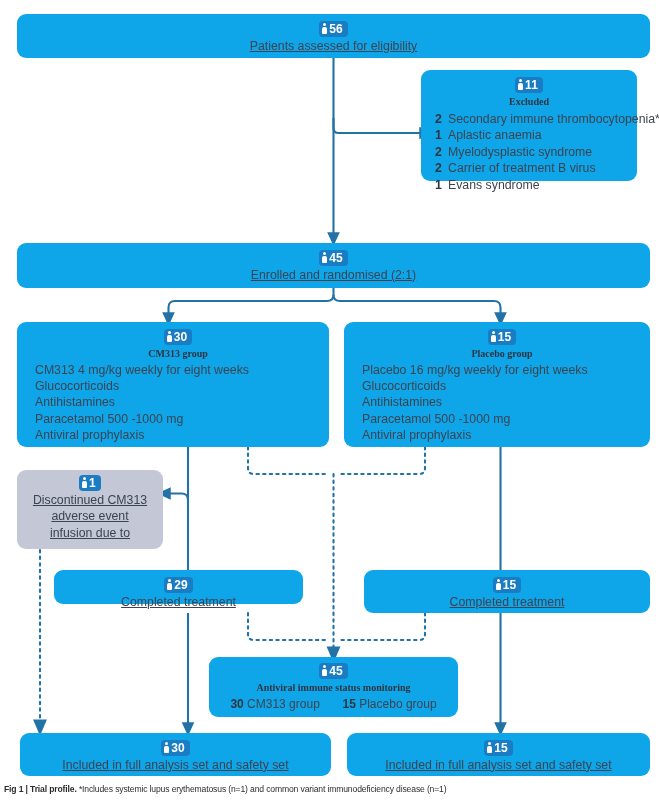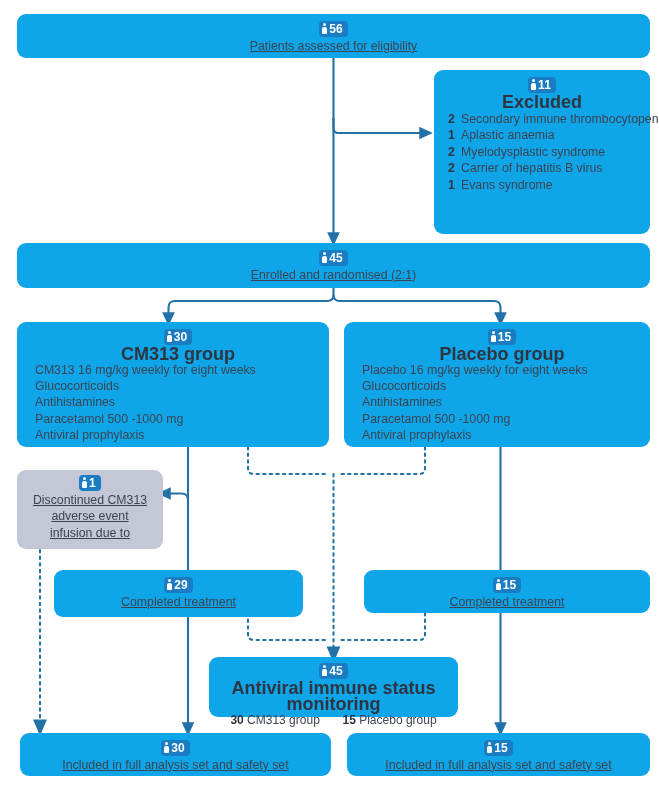--- a/index.html
+++ b/index.html
@@ -75,23 +75,24 @@
     content: "";
     position: absolute;
     left: 0px; top: 4px;
     width: 5px; height: 7px;
     border-radius: 2px 2px 1px 1px;
     background: #ffffff;
   }
   .badge-row { line-height: 16px; margin-bottom: 1px; }
   .title {
     font-weight: bold;
-    font-size: 18px;
+    font-size: 10px;
     line-height: 16px;
     color: #2f3540;
+    font-family: Liberation Serif, serif;
   }
   .body-line {
     font-size: 12.3px;
     line-height: 16.5px;
     text-decoration: underline;
   }
   .list {
     text-align: left;
     margin-top: 1px;
   }
@@ -175,48 +176,48 @@
     <path d="M40,550 L40,728" stroke="#2272a8" stroke-width="2.1" fill="none" stroke-dasharray="2.4 4.2" stroke-linecap="round" marker-end="url(#arrowdot)"></path>
   </svg>
 
   <div class="box" style="left:17px; top:14px; width:633px; height:44px;">
     <div class="badge-row">
       <span class="badge"><span class="person"></span><span>56</span></span>
     </div>
     <div class="body-line">Patients assessed for eligibility</div>
   </div>
 
-  <div class="box" style="left:434px; top:70px; width:216px; height:164px; padding:6px 14px 8px 14px;">
+  <div class="box" style="left:421px; top:70px; width:216px; height:111px; padding:6px 14px 8px 14px;">
     <div class="badge-row">
       <span class="badge"><span class="person"></span><span>11</span></span>
     </div>
     <div class="title">Excluded</div>
     <div class="list">
       <span class="li"><span class="num">2</span><span>Secondary immune thrombocytopenia*</span></span>
       <span class="li"><span class="num">1</span><span>Aplastic anaemia</span></span>
       <span class="li"><span class="num">2</span><span>Myelodysplastic syndrome</span></span>
-      <span class="li"><span class="num">2</span><span>Carrier of hepatitis B virus</span></span>
+      <span class="li"><span class="num">2</span><span>Carrier of treatment B virus</span></span>
       <span class="li"><span class="num">1</span><span>Evans syndrome</span></span>
     </div>
   </div>
 
   <div class="box" style="left:17px; top:243px; width:633px; height:45px;">
     <div class="badge-row">
       <span class="badge"><span class="person"></span><span>45</span></span>
     </div>
     <div class="body-line">Enrolled and randomised (2:1)</div>
   </div>
 
   <div class="box" style="left:17px; top:322px; width:312px; height:125px; padding:6px 8px 8px 18px;">
     <div class="badge-row">
       <span class="badge"><span class="person"></span><span>30</span></span>
     </div>
     <div class="title">CM313 group</div>
     <div class="left-lines">
-      <span class="ln">CM313 16 mg/kg weekly for eight weeks</span>
+      <span class="ln">CM313 4 mg/kg weekly for eight weeks</span>
       <span class="ln">Glucocorticoids</span>
       <span class="ln">Antihistamines</span>
       <span class="ln">Paracetamol 500 -1000 mg</span>
       <span class="ln">Antiviral prophylaxis</span>
     </div>
   </div>
 
   <div class="box" style="left:344px; top:322px; width:306px; height:125px; padding:6px 8px 8px 18px;">
     <div class="badge-row">
       <span class="badge"><span class="person"></span><span>15</span></span>
@@ -233,21 +234,21 @@
 
   <div class="box gray" style="left:17px; top:470px; width:146px; height:79px; padding:4px 6px 6px 6px;">
     <div class="badge-row">
       <span class="badge"><span class="person"></span><span>1</span></span>
     </div>
     <div class="body-line">Discontinued CM313</div>
     <div class="body-line">adverse event</div>
     <div class="body-line">infusion due to</div>
   </div>
 
-  <div class="box" style="left:54px; top:570px; width:249px; height:47px;">
+  <div class="box" style="left:54px; top:570px; width:249px; height:34px;">
     <div class="badge-row">
       <span class="badge"><span class="person"></span><span>29</span></span>
     </div>
     <div class="body-line">Completed treatment</div>
   </div>
 
   <div class="box" style="left:364px; top:570px; width:286px; height:43px;">
     <div class="badge-row">
       <span class="badge"><span class="person"></span><span>15</span></span>
     </div>
@@ -275,14 +276,17 @@
     <div class="body-line">Included in full analysis set and safety set</div>
   </div>
 
   <div class="box" style="left:347px; top:733px; width:303px; height:43px;">
     <div class="badge-row">
       <span class="badge"><span class="person"></span><span>15</span></span>
     </div>
     <div class="body-line">Included in full analysis set and safety set</div>
   </div>
 
+  <div class="caption">
+    <b>Fig 1 | Trial profile.</b><span> *Includes systemic lupus erythematosus (n=1) and common variant immunodeficiency disease (n=1)</span>
+  </div>
 
 </div>
 
 </body></html>

